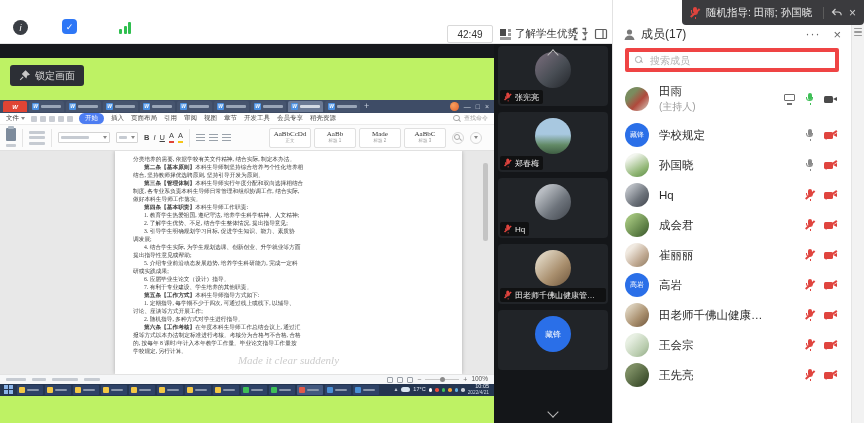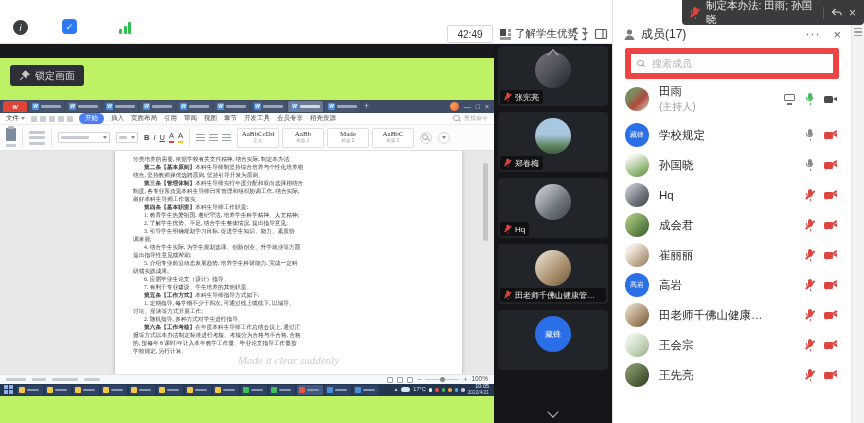--- a/index.html
+++ b/index.html
@@ -99,21 +99,21 @@
   .pasteic{width:10px;height:13px;background:#7d8b9c;border-radius:1px;position:relative;}
   .pasteic::after{content:"";position:absolute;left:2px;top:-2px;width:6px;height:3px;background:#aeb9c4;border-radius:1px;}
   .rsep{width:1px;height:18px;background:#e4e4e4;}
   .smcol{display:flex;flex-direction:column;gap:2.5px;}
   .sm{height:3px;background:#c6cbd2;border-radius:1px;}
   .fontbox,.sizebox{height:11px;border:1px solid #d4d4d4;border-radius:1px;display:flex;align-items:center;justify-content:space-between;padding:0 2px;background:#fff;}
   .fontbox{width:52px;}.sizebox{width:22px;}
   .fmt{font-size:7.5px;color:#444;cursor:pointer;line-height:1;padding-bottom:1px;}
   .fmtrow{display:flex;align-items:flex-end;gap:4px;}
   .lnic{width:9px;height:8px;background:repeating-linear-gradient(#9aa2ab 0 1px,transparent 1px 3px);}
-  .stcards{display:flex;gap:3px;}
+  .stcards{display:flex;gap:3px;margin-left:32px;}
   .stcard{width:42px;height:20px;border:1px solid #e0e0e0;border-radius:2px;background:#fff;display:flex;flex-direction:column;
           align-items:center;justify-content:center;gap:1px;cursor:pointer;}
   .stcard b{font-size:7px;color:#333;font-weight:normal;font-family:"Liberation Serif","DejaVu Serif",serif;line-height:1;}
   .stcard i{font-style:normal;font-size:4.5px;color:#999;line-height:1;}
   .rcircle{width:12px;height:12px;border:1px solid #d8d8d8;border-radius:50%;display:flex;align-items:center;justify-content:center;}
 
   .canvas{flex:1;position:relative;background:#e8e8e8;overflow:hidden;}
   .page{position:absolute;left:115px;top:0;width:347px;height:100%;background:#fff;box-shadow:0 0 4px rgba(0,0,0,.25);}
   .dbody{padding:4px 16px 0 18px;font-family:"Liberation Serif","DejaVu Serif",serif;font-size:5.7px;line-height:8px;color:#3a3a3a;}
   .dline{display:block;white-space:nowrap;overflow:hidden;}
@@ -161,21 +161,21 @@
   .chev{position:absolute;left:50%;width:8px;height:8px;border-left:1.6px solid #b9b9b9;border-top:1.6px solid #b9b9b9;cursor:pointer;z-index:5;}
   .chev.up{top:7px;transform:translateX(-50%) rotate(45deg);}
   .chev.down{top:364px;transform:translateX(-50%) rotate(225deg);}
 
   
   .panel{position:absolute;left:612px;top:0;width:239px;height:423px;background:#fff;border-left:1px solid #e2e2e2;}
   .phead{position:absolute;left:0;right:0;top:24px;height:20px;display:flex;align-items:center;padding:0 10px;gap:5px;}
   .ptitle{font-size:12px;color:#333;}
   .pmore{margin-left:auto;font-size:12px;color:#666;letter-spacing:1px;cursor:pointer;line-height:1;}
   .pclose{font-size:13px;color:#666;cursor:pointer;line-height:1;margin-left:8px;}
-  .searchwrap{position:absolute;left:12px;right:12px;top:48px;height:31px;border:6px solid #ef4444;border-radius:2px;
+  .searchwrap{position:absolute;left:12px;right:12px;top:48px;height:24px;border:4px solid #ef4444;border-radius:2px;
               display:flex;align-items:center;gap:5px;padding:0 6px;background:#fff;}
   .sinput{border:none;outline:none;flex:1;font-size:10px;color:#333;min-width:0;font-family:inherit;}
   .sinput::placeholder{color:#b3b3b3;}
   .mlist{position:absolute;left:0;right:0;top:78px;bottom:0;overflow:hidden;display:flex;flex-direction:column;}
   .mrow{height:30px;display:flex;align-items:center;padding:0 14px 0 12px;gap:10px;flex:none;cursor:pointer;}
   .mrow[data-h="1"]{height:42px;}
   .mav{width:24px;height:24px;border-radius:50%;display:flex;align-items:center;justify-content:center;flex:none;overflow:hidden;}
   .mav i{font-style:normal;font-size:7px;color:#fff;}
   .mtxt{display:flex;flex-direction:column;gap:1px;min-width:0;}
   .mname{font-size:11.5px;color:#2b2b2b;white-space:nowrap;overflow:hidden;text-overflow:ellipsis;}
@@ -226,21 +226,21 @@
     </span>
   </div>
 
   <div class="banner right">
     <span class="mic" data-state="off">
         <b></b>
         <i></i>
         <u></u>
         <s></s>
       </span>
-    <span><span>制定本办法:</span> <span>田雨; 孙国晓</span></span>
+    <span><span>随机指导:</span> <span>田雨; 孙国晓</span></span>
     <span class="vdiv"></span>
     <span>
       <svg width="13" height="13" viewBox="0 0 13 13">
           <path d="M5.5 3L2.5 6l3 3 M2.5 6h5.5c2 0 3.2 1.2 3.2 3.2" stroke="#cfcfcf" stroke-width="1.2" fill="none"></path>
         </svg>
     </span>
     <span class="bx">×</span>
   </div>
 
   <div class="stage">

